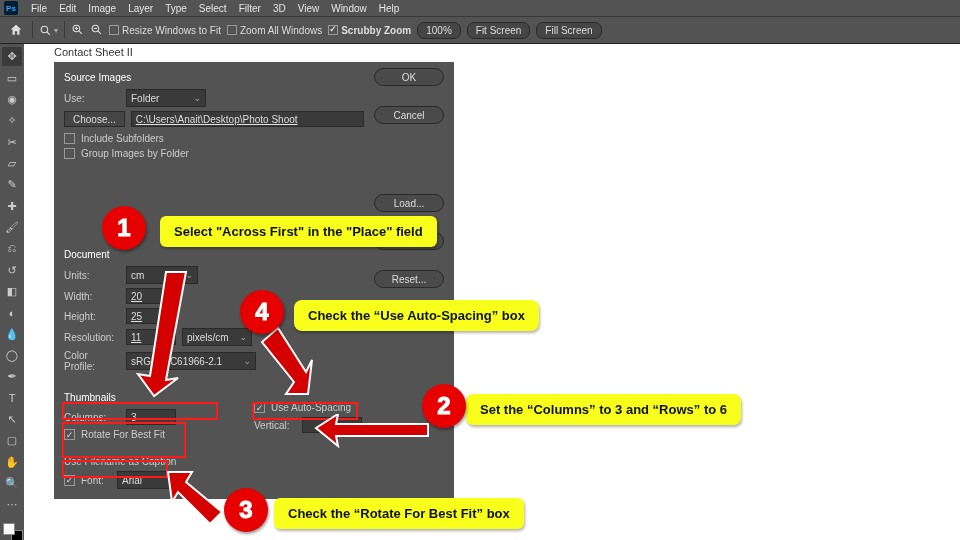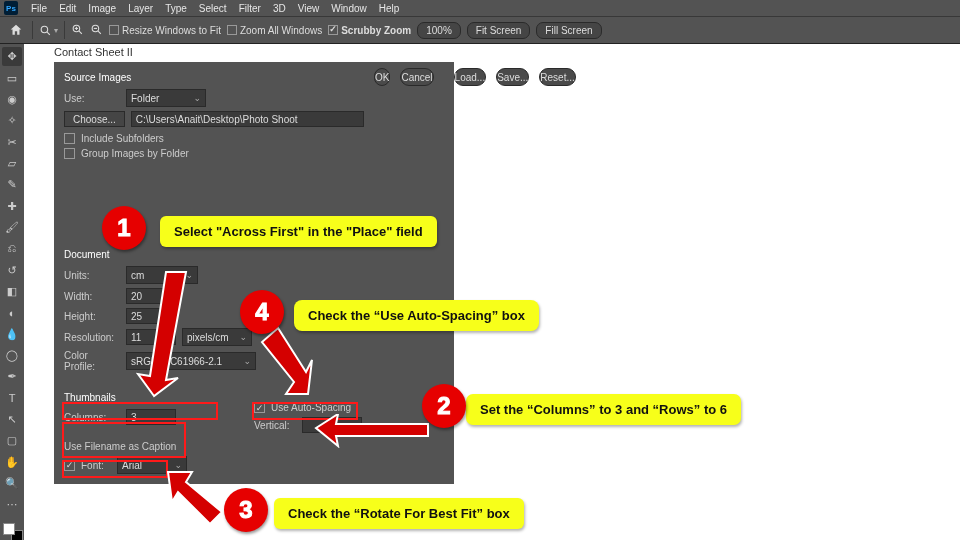--- a/index.html
+++ b/index.html
@@ -27,25 +27,25 @@
 
 .dlg-title { position:absolute; left:30px; top:2px; font-size:11px; color:#333; }
 
 .dialog { position:absolute; left:30px; top:18px; width:400px; background:#535353; color:#ccc; font-size:10px; }
 .dialog .panel { padding:6px 10px; }
 .section-h { font-size:10px; color:#fff; margin:4px 0 6px 0; }
 .row { display:flex; align-items:center; margin-bottom:4px; gap:6px;}
 .lbl { width:56px; color:#ccc; font-size:10px; }
 .select { background:#3a3a3a; border:1px solid #2a2a2a; color:#ddd; font-size:10px; height:16px; padding:8px 4px; display:flex; align-items:center; justify-content:space-between; min-width:70px;}
 .select::after{content:"⌄"; font-size:9px; color:#aaa;}
-.input { background:#3a3a3a; border:1px solid #2a2a2a; color:#ddd; font-size:10px; height:16px; padding:0 4px; display:flex; align-items:center; min-width:40px;}
+.input { background:#3a3a3a; border:1px solid #2a2a2a; color:#ddd; font-size:10px; height:16px; padding:0 4px; display:flex; align-items:center; min-width:40px;text-decoration:underline;}
 .btn-ch { background:#454545; border:1px solid #2a2a2a; color:#ddd; font-size:10px; height:16px; padding:0 8px; display:flex; align-items:center;}
 .cbx { width:11px; height:11px; border:1px solid #999; display:inline-flex; align-items:center; justify-content:center; font-size:9px; color:#ddd;}
 .cbx.on::before{content:"✓";}
-.side-btns { position:absolute; right:10px; top:6px; width:70px; display:flex; flex-direction:row; gap:10px;}
+.side-btns { position:absolute; right:10px; top:6px; width:70px; display:flex; flex-direction:column; gap:20px;}
 .dlg-btn { background:#4a4a4a; border:1px solid #2a2a2a; color:#ddd; font-size:10px; height:18px; border-radius:10px; display:flex; align-items:center; justify-content:center;}
 
 .redbox { border:2px solid #ff1a1a; position:absolute; pointer-events:none;}
 
 .callout { position:absolute; background:#f7ff1a; color:#111; font-size:13px; font-weight:bold; padding:8px 14px; border-radius:6px; box-shadow:1px 2px 3px rgba(0,0,0,.3); white-space:nowrap;}
 .bubble { position:absolute; width:44px; height:44px; background:#e60000; border-radius:50%; display:flex; align-items:center; justify-content:center; color:#fff; font-size:24px; font-weight:bold; box-shadow:1px 2px 3px rgba(0,0,0,.4);}
 .bubble span { -webkit-text-stroke:1px #fff; }
 
 .arrow { position:absolute; }
 </style>
@@ -200,20 +200,24 @@
           <div class="select" style="width:130px">sRGB IEC61966-2.1</div>
         </div>
     </div>
 
     <div class="panel" style="position:relative;">
       <div class="section-h">Thumbnails</div>
       <div class="row">
           <div class="lbl">Columns:</div>
           <div class="input" style="width:50px">3</div>
         </div>
+      <div class="row">
+          <div class="cbx on"></div>
+          <div>Rotate For Best Fit</div>
+        </div>
 
       <div style="position:absolute; left:200px; top:20px;">
         <div class="row">
             <div class="cbx on"></div>
             <div>Use Auto-Spacing</div>
           </div>
         <div class="row" style="margin-top:2px">
             <div class="lbl" style="width:42px">Vertical:</div>
             <div class="input" style="width:60px;color:#666"></div>
           </div>

